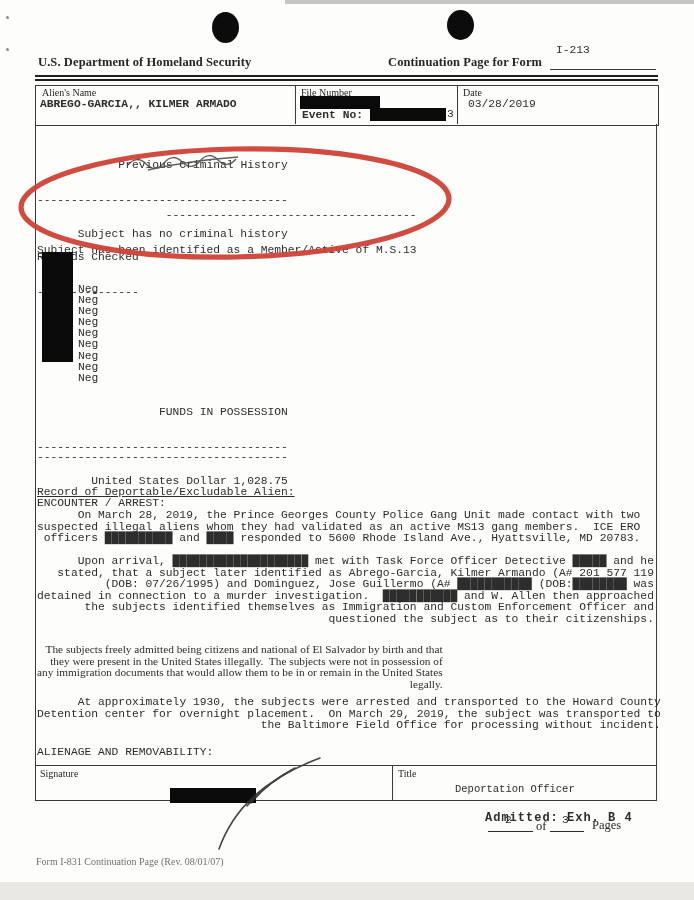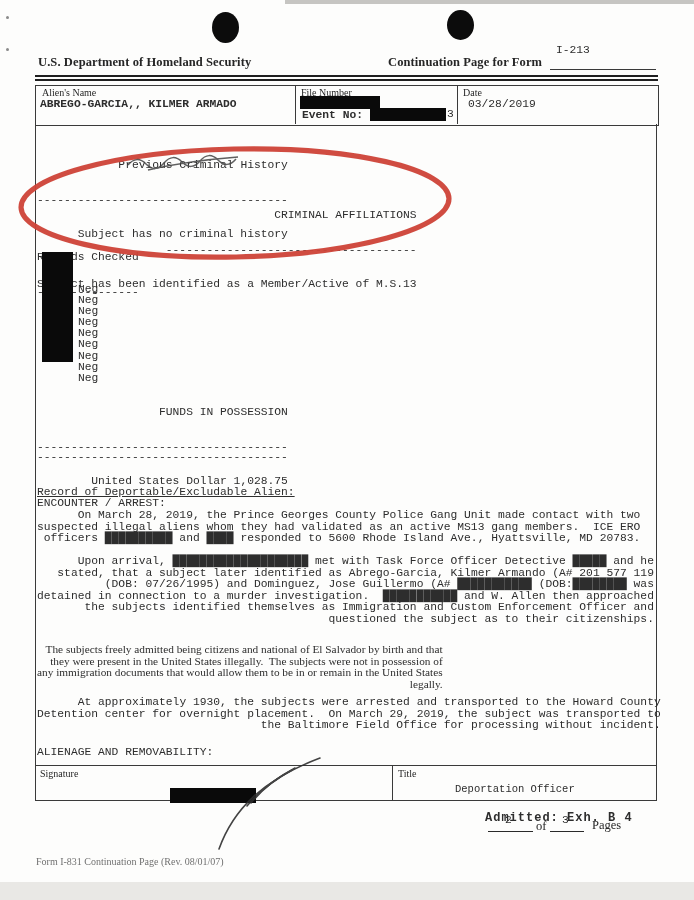--- a/index.html
+++ b/index.html
@@ -66,21 +66,20 @@
 <div class="abs vline" style="left:35px;top:124px;height:677px;"></div>
 <div class="abs vline" style="left:656px;top:124px;height:677px;"></div>
 
 <div class="abs mono typed-block" style="left:37px;top:137px;">
   <div>Previous Criminal History</div>
   <div>-------------------------------------</div>
   <div>Subject has no criminal history</div>
 </div>
 
 <div class="abs mono typed-block" style="left:37px;top:187px;">
-  <div>CRIMINAL AFFILIATIONS</div>
   <div>-------------------------------------</div>
   <div>Subject has been identified as a Member/Active of M.S.13</div>
 </div>
 
 <div class="abs mono typed-block" style="left:37px;top:229px;">
   <div>Records Checked</div>
   <div>---------------</div>
 </div>
 <div class="abs redact" style="left:42px;top:252px;width:31px;height:110px;"></div>
 <div class="abs" style="left:35px;top:253px;margin-top:31px;">

